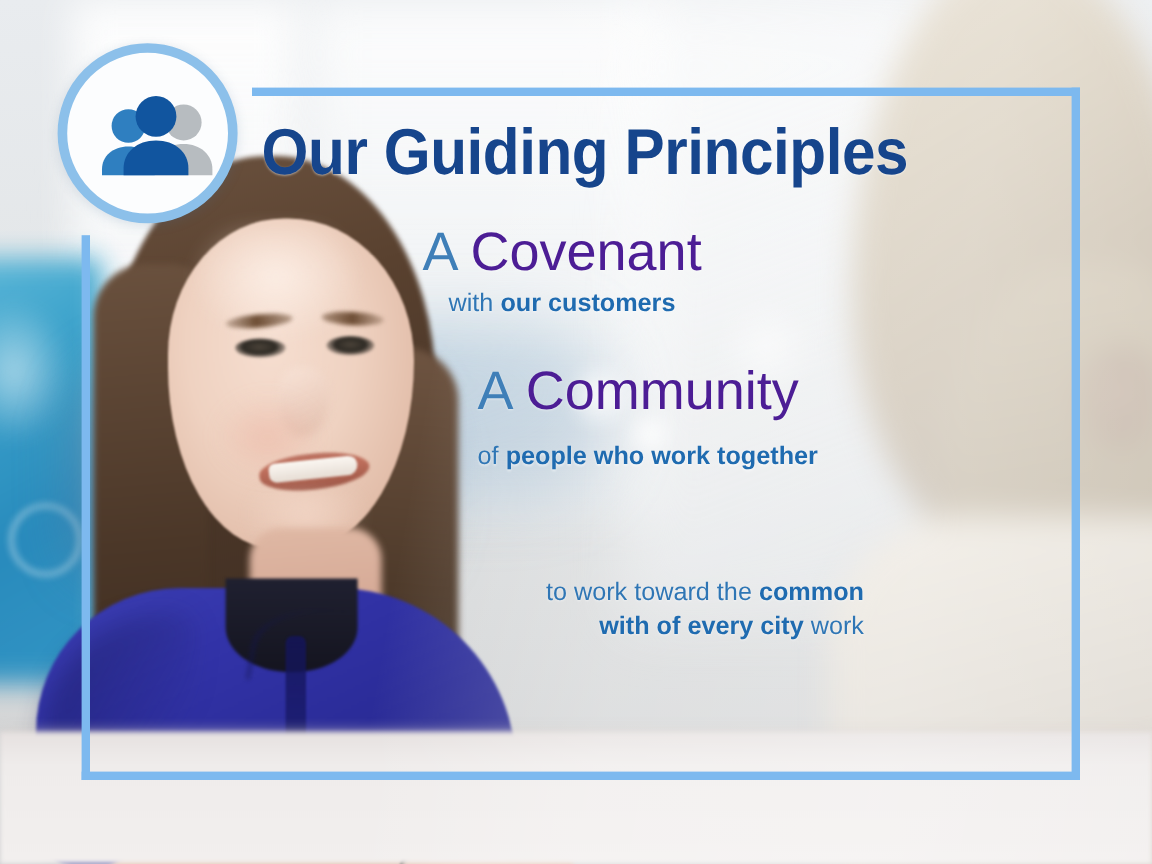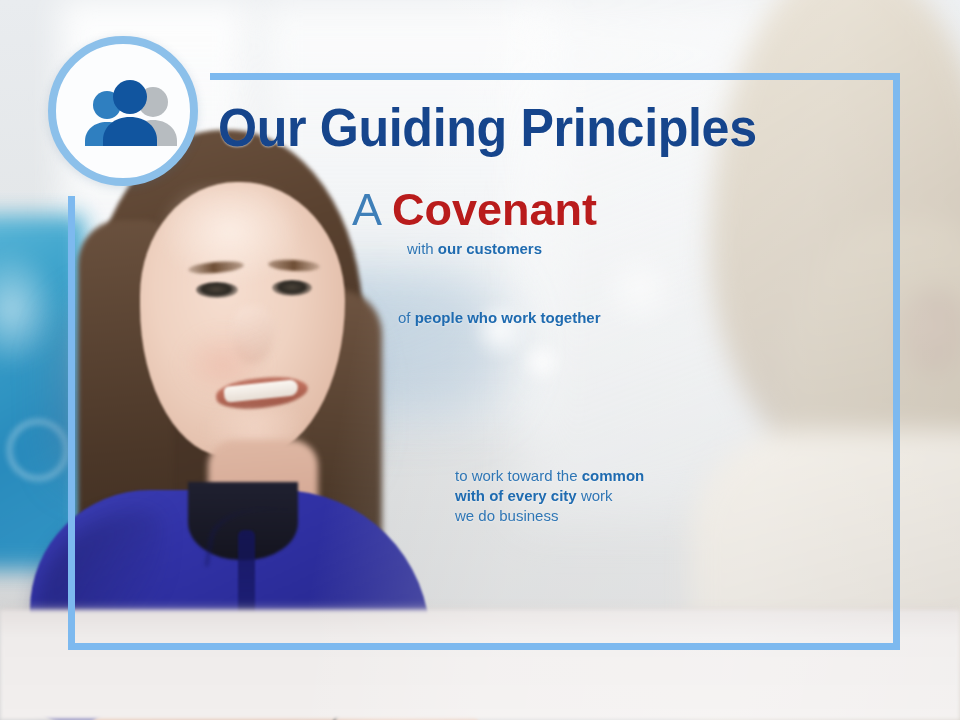--- a/index.html
+++ b/index.html
@@ -338,38 +338,38 @@
   .principle { position: absolute; white-space: nowrap; }
 
   .p-head {
     font-family: "Liberation Sans", sans-serif;
     font-size: 45px;
     line-height: 1.05;
     color: #2a7ac0;
     text-shadow: 0 1px 2px rgba(255,255,255,.45);
   }
   .p-head .art { font-weight: 400; color: #3f7fb8; }
-  .p-head .word { font-weight: 700; color: #b91c1c; }
+  .p-head .word { font-weight: 400; color: #4c1d95; }
 
   .p-sub {
     font-family: "Liberation Sans", sans-serif;
-    font-size: 15px;
+    font-size: 21px;
     line-height: 1.32;
     color: #2f76b5;
     font-weight: 400;
     text-shadow: 0 1px 2px rgba(255,255,255,.5);
   }
   .p-sub b { font-weight: 700; color: #1f6bb0; }
 
   .p1 { left: 352px; top: 186px; }
   .p1 .p-sub { text-align: center; margin-top: 6px; }
   .p2 { left: 398px; top: 302px; }
-  .p2 .p-sub { text-align: right; margin-top: 6px; }
+  .p2 .p-sub { text-align: right; margin-top: 18px; }
   .p3 { left: 455px; top: 462px; }
-  .p3 .p-sub { text-align: left; margin-top: 4px; }
+  .p3 .p-sub { text-align: right; margin-top: 18px; }
 </style>
 </head>
 <body>
 
 <div id="stage">
 
   <div class="photo">
     <div class="room-base"></div>
     <div class="wall-panel-a"></div>
     <div class="wall-panel-b"></div>
@@ -451,32 +451,33 @@
     <div class="p-head">
       <span class="art">A</span>
       <span class="word">Covenant</span>
     </div>
     <div class="p-sub">
       <span>with </span><b>our customers</b>
     </div>
   </div>
 
   <div class="principle p2">
+    <div class="p-head">
+      <span class="art">A</span>
+      <span class="word">Community</span>
+    </div>
     <div class="p-sub">
       <div><span>of </span><b>people who work together</b></div>
     </div>
   </div>
 
   <div class="principle p3">
     <div class="p-sub">
       <div>
         <span>to work toward the </span><b>common</b>
       </div>
       <div>
         <b>with of every city</b><span> work</span>
       </div>
-      <div>
-        <span>we do business</span>
-      </div>
     </div>
   </div>
 
 </div>
 
 </body></html>

